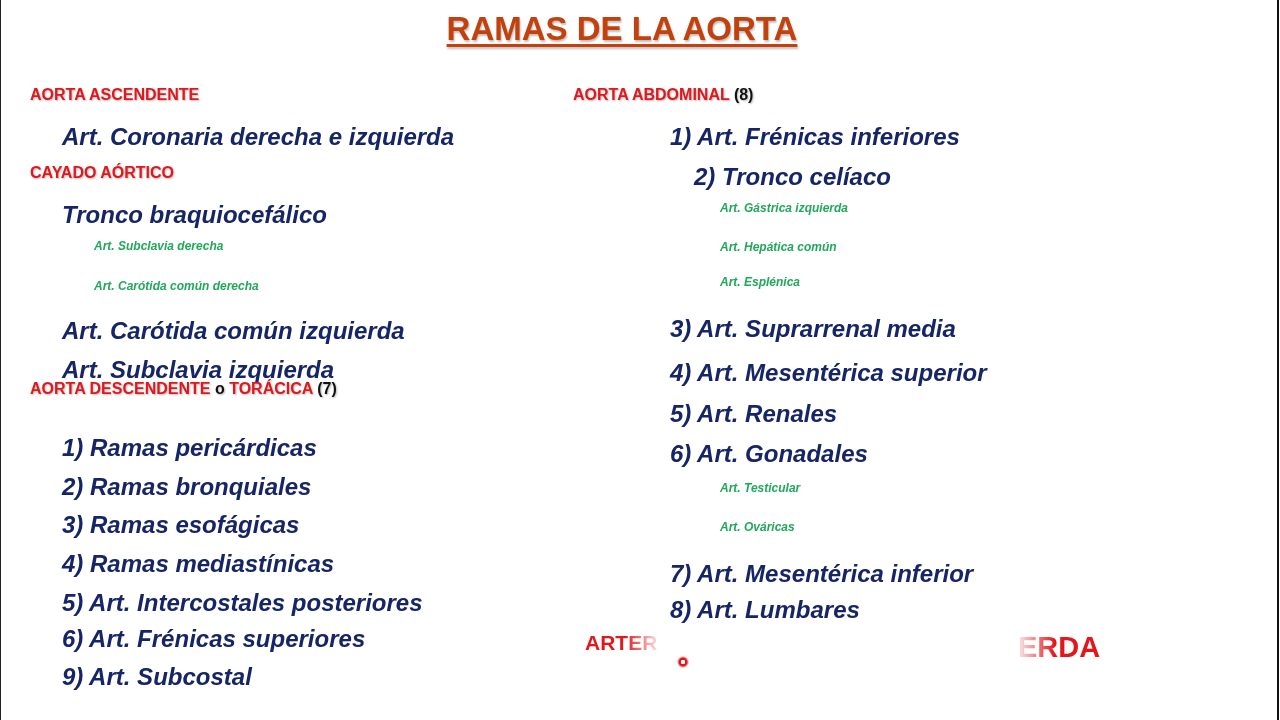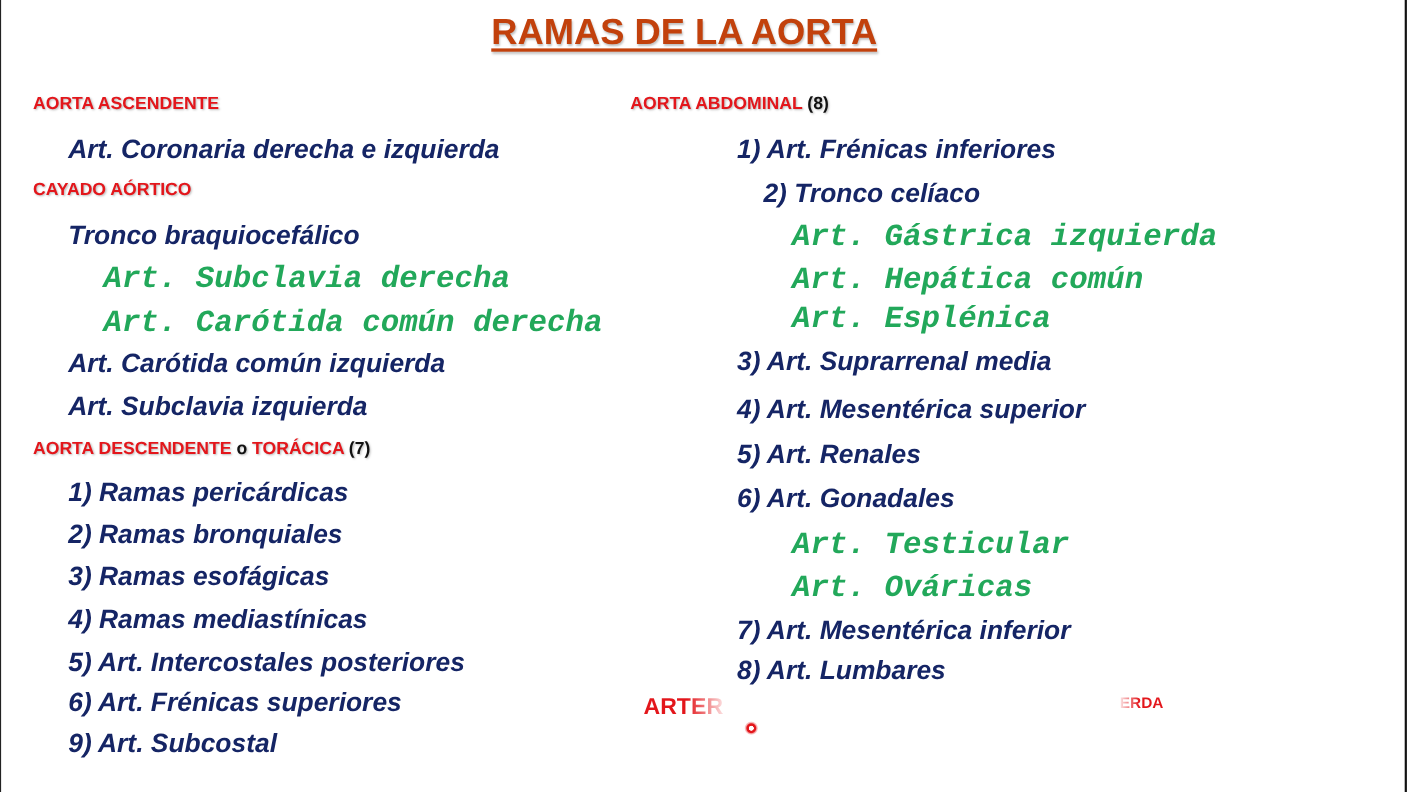--- a/index.html
+++ b/index.html
@@ -16,28 +16,28 @@
     text-shadow:1px 2px 2px rgba(0,0,0,0.25);
   }
   .title span { text-decoration:underline; text-decoration-thickness:3px; text-underline-offset:4px; }
   .line { position:absolute; white-space:nowrap; }
   .h {
     font-size:16px; font-weight:bold; color:#e3161b;
     text-shadow:1px 1px 2px rgba(0,0,0,0.28);
   }
   .h .blk { color:#111; }
   .b { font-size:24px; font-weight:bold; font-style:italic; color:#152565; }
-  .g { font-size:28px; font-weight:bold; font-style:italic; color:#22a85a;font-family:Liberation Mono, monospace; }
+  .g { font-size:12px; font-weight:bold; font-style:italic; color:#22a85a; }
   .fade-l {
     position:absolute; left:573px; top:631px; font-size:21px; font-weight:bold;
     background:linear-gradient(90deg,#e3161b 0%,#e3161b 55%,rgba(227,22,27,0.15) 100%);
     -webkit-background-clip:text; background-clip:text; color:transparent;margin-left:12px;
   }
   .fade-r {
-    position:absolute; left:1018px; top:631px; font-size:14px; font-weight:bold;
+    position:absolute; left:1018px; top:631px; font-size:29px; font-weight:bold;
     background:linear-gradient(90deg,rgba(227,22,27,0.1) 0%,#e3161b 45%,#e3161b 100%);
     -webkit-background-clip:text; background-clip:text; color:transparent;
   }
   .cursor {
     position:absolute; left:677px; top:656px; width:12px; height:12px; border-radius:50%;
     background:radial-gradient(circle, #fff 0 2px, #e3161b 2.5px 4px, rgba(227,22,27,0.35) 5px, rgba(227,22,27,0) 7px);
   }
 </style>
 </head>
 <body>
@@ -50,21 +50,21 @@
 <div class="line h" style="left:30px;top:86px;">AORTA ASCENDENTE</div>
 <div class="line b" style="left:62px;top:123px;">Art. Coronaria derecha e izquierda</div>
 
 <div class="line h" style="left:30px;top:164px;">CAYADO AÓRTICO</div>
 <div class="line b" style="left:62px;top:201px;">Tronco braquiocefálico</div>
 <div class="line g" style="left:94px;top:239px;">Art. Subclavia derecha</div>
 <div class="line g" style="left:94px;top:279px;">Art. Carótida común derecha</div>
 <div class="line b" style="left:62px;top:317px;">Art. Carótida común izquierda</div>
 <div class="line b" style="left:62px;top:356px;">Art. Subclavia izquierda</div>
 
-<div class="line h" style="left:30px;top:400px;">
+<div class="line h" style="left:30px;top:380px;">
   <span>AORTA DESCENDENTE</span>
   <span class="blk">o</span>
   <span>TORÁCICA</span>
   <span class="blk">(7)</span>
 </div>
 <div class="line b" style="left:62px;top:434px;">1) Ramas pericárdicas</div>
 <div class="line b" style="left:62px;top:473px;">2) Ramas bronquiales</div>
 <div class="line b" style="left:62px;top:511px;">3) Ramas esofágicas</div>
 <div class="line b" style="left:62px;top:550px;">4) Ramas mediastínicas</div>
 <div class="line b" style="left:62px;top:589px;">5) Art. Intercostales posteriores</div>

